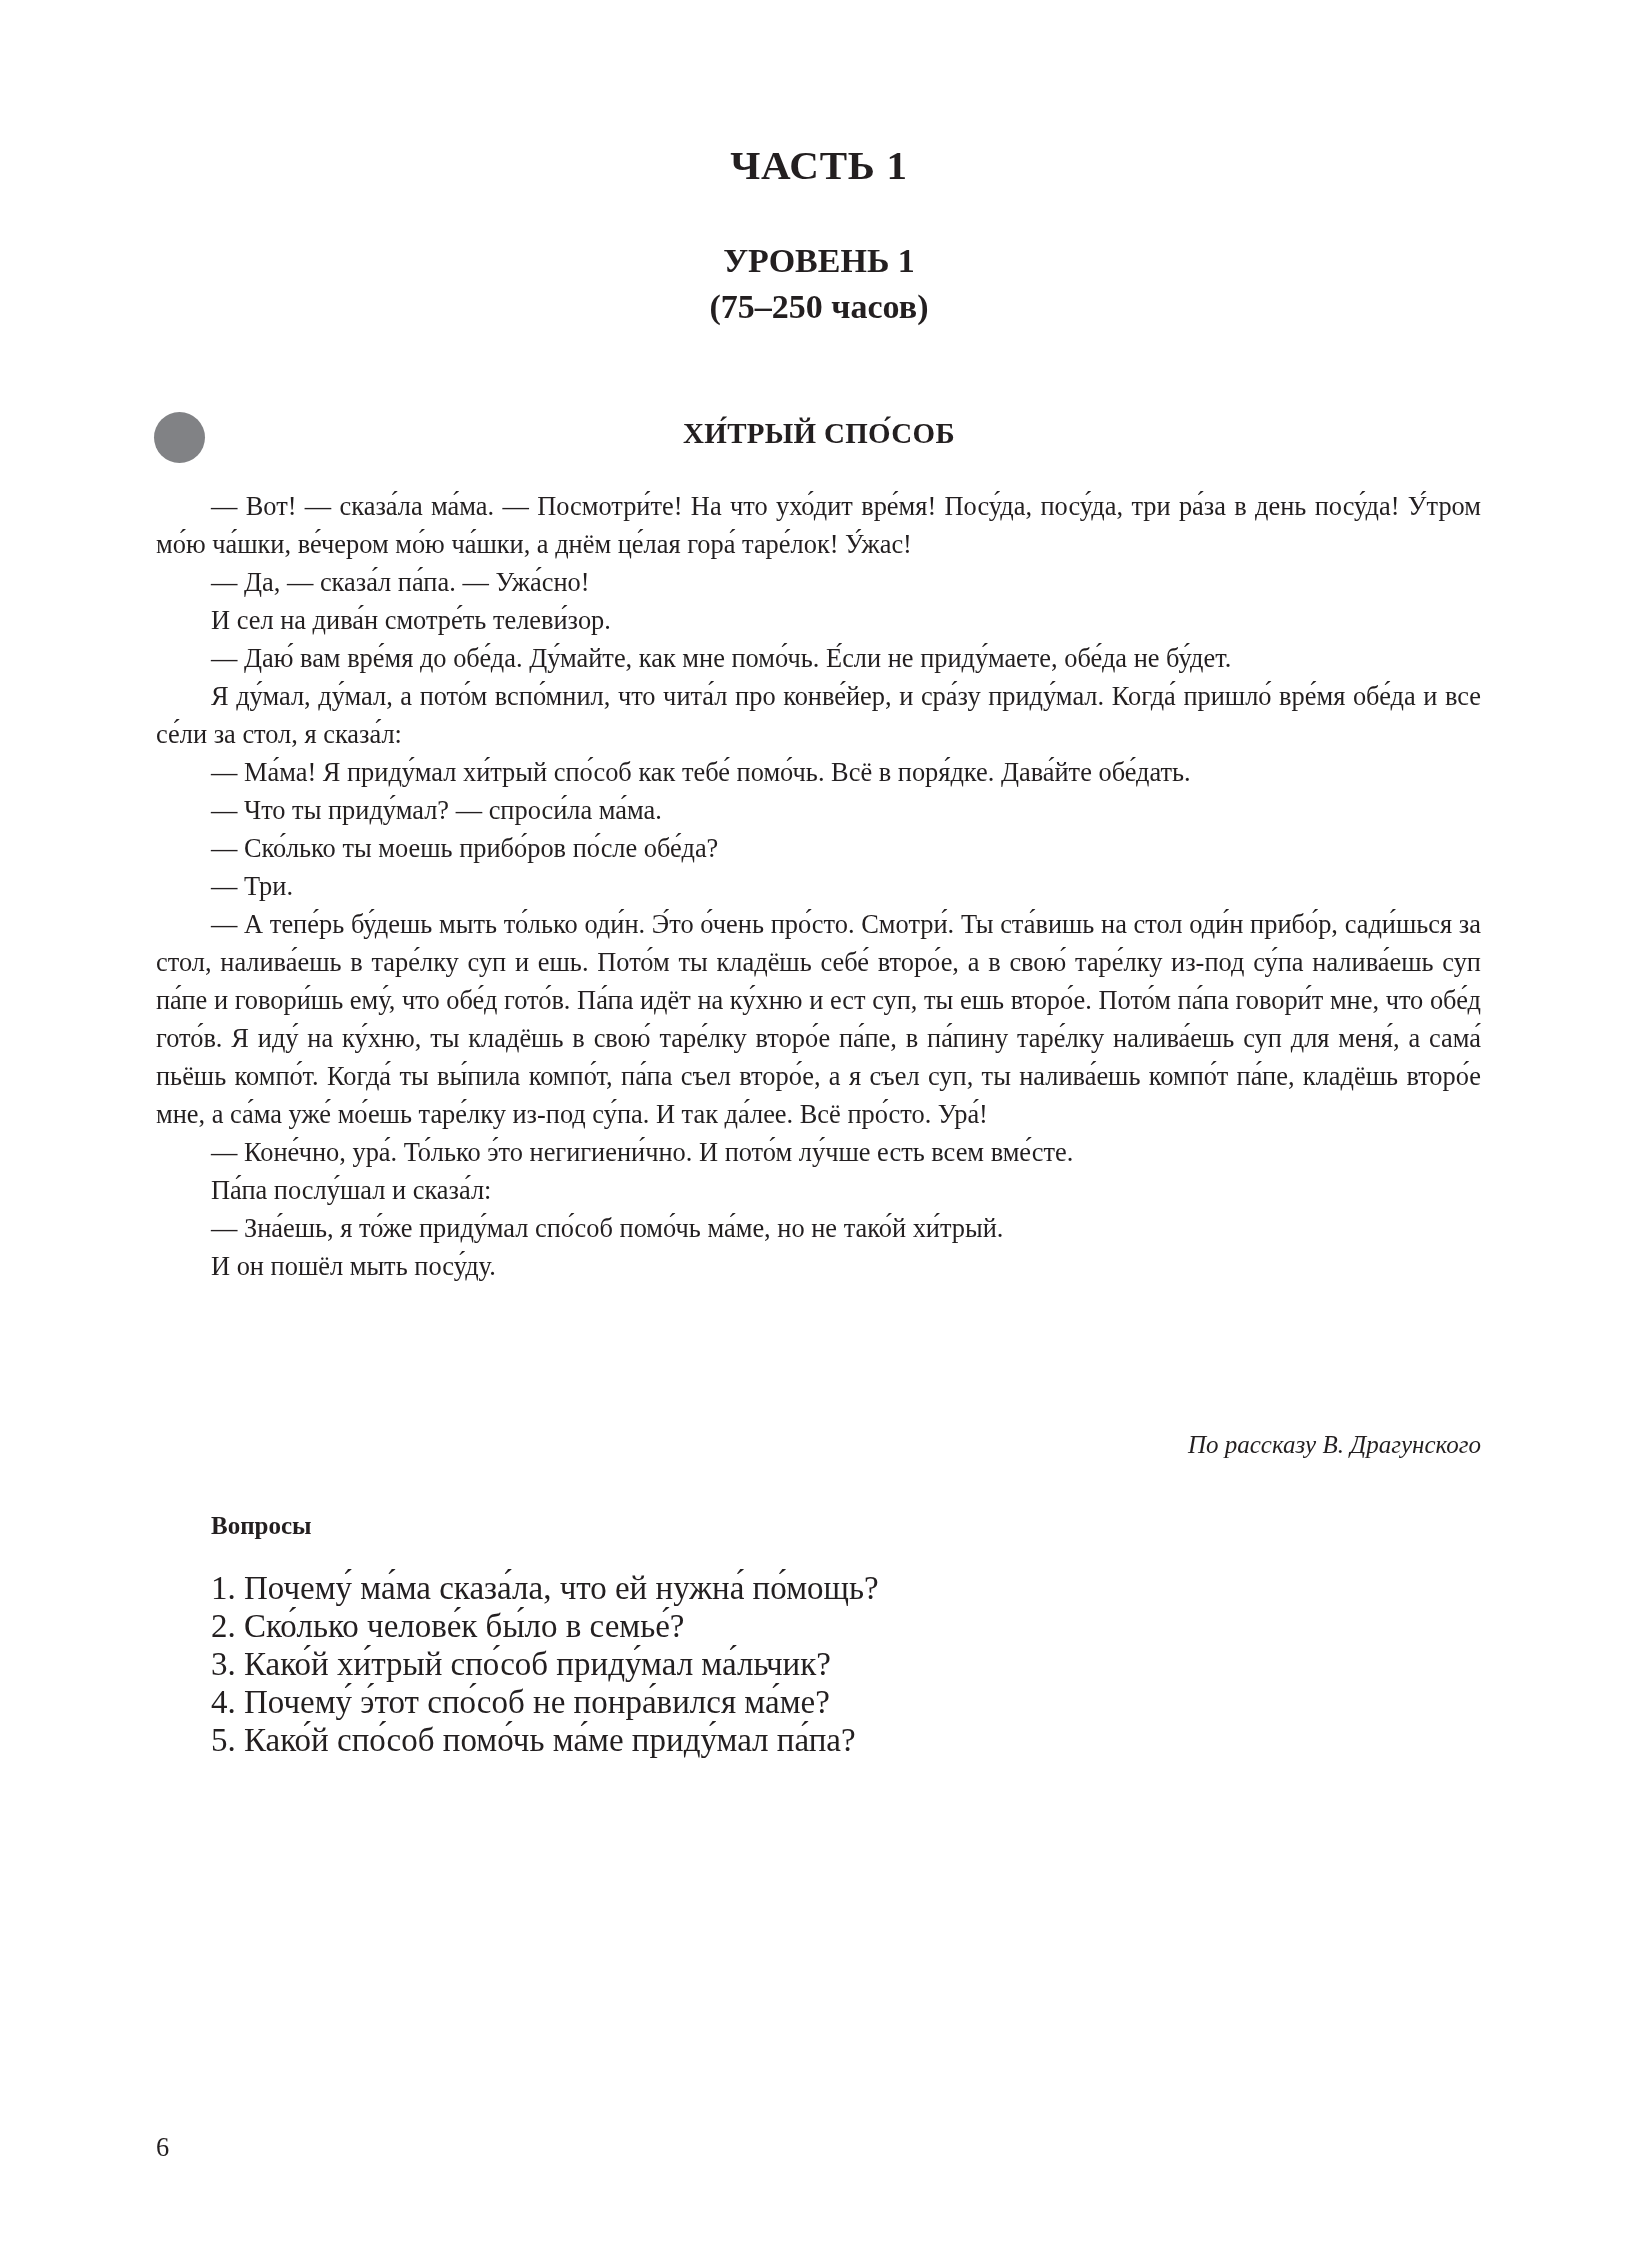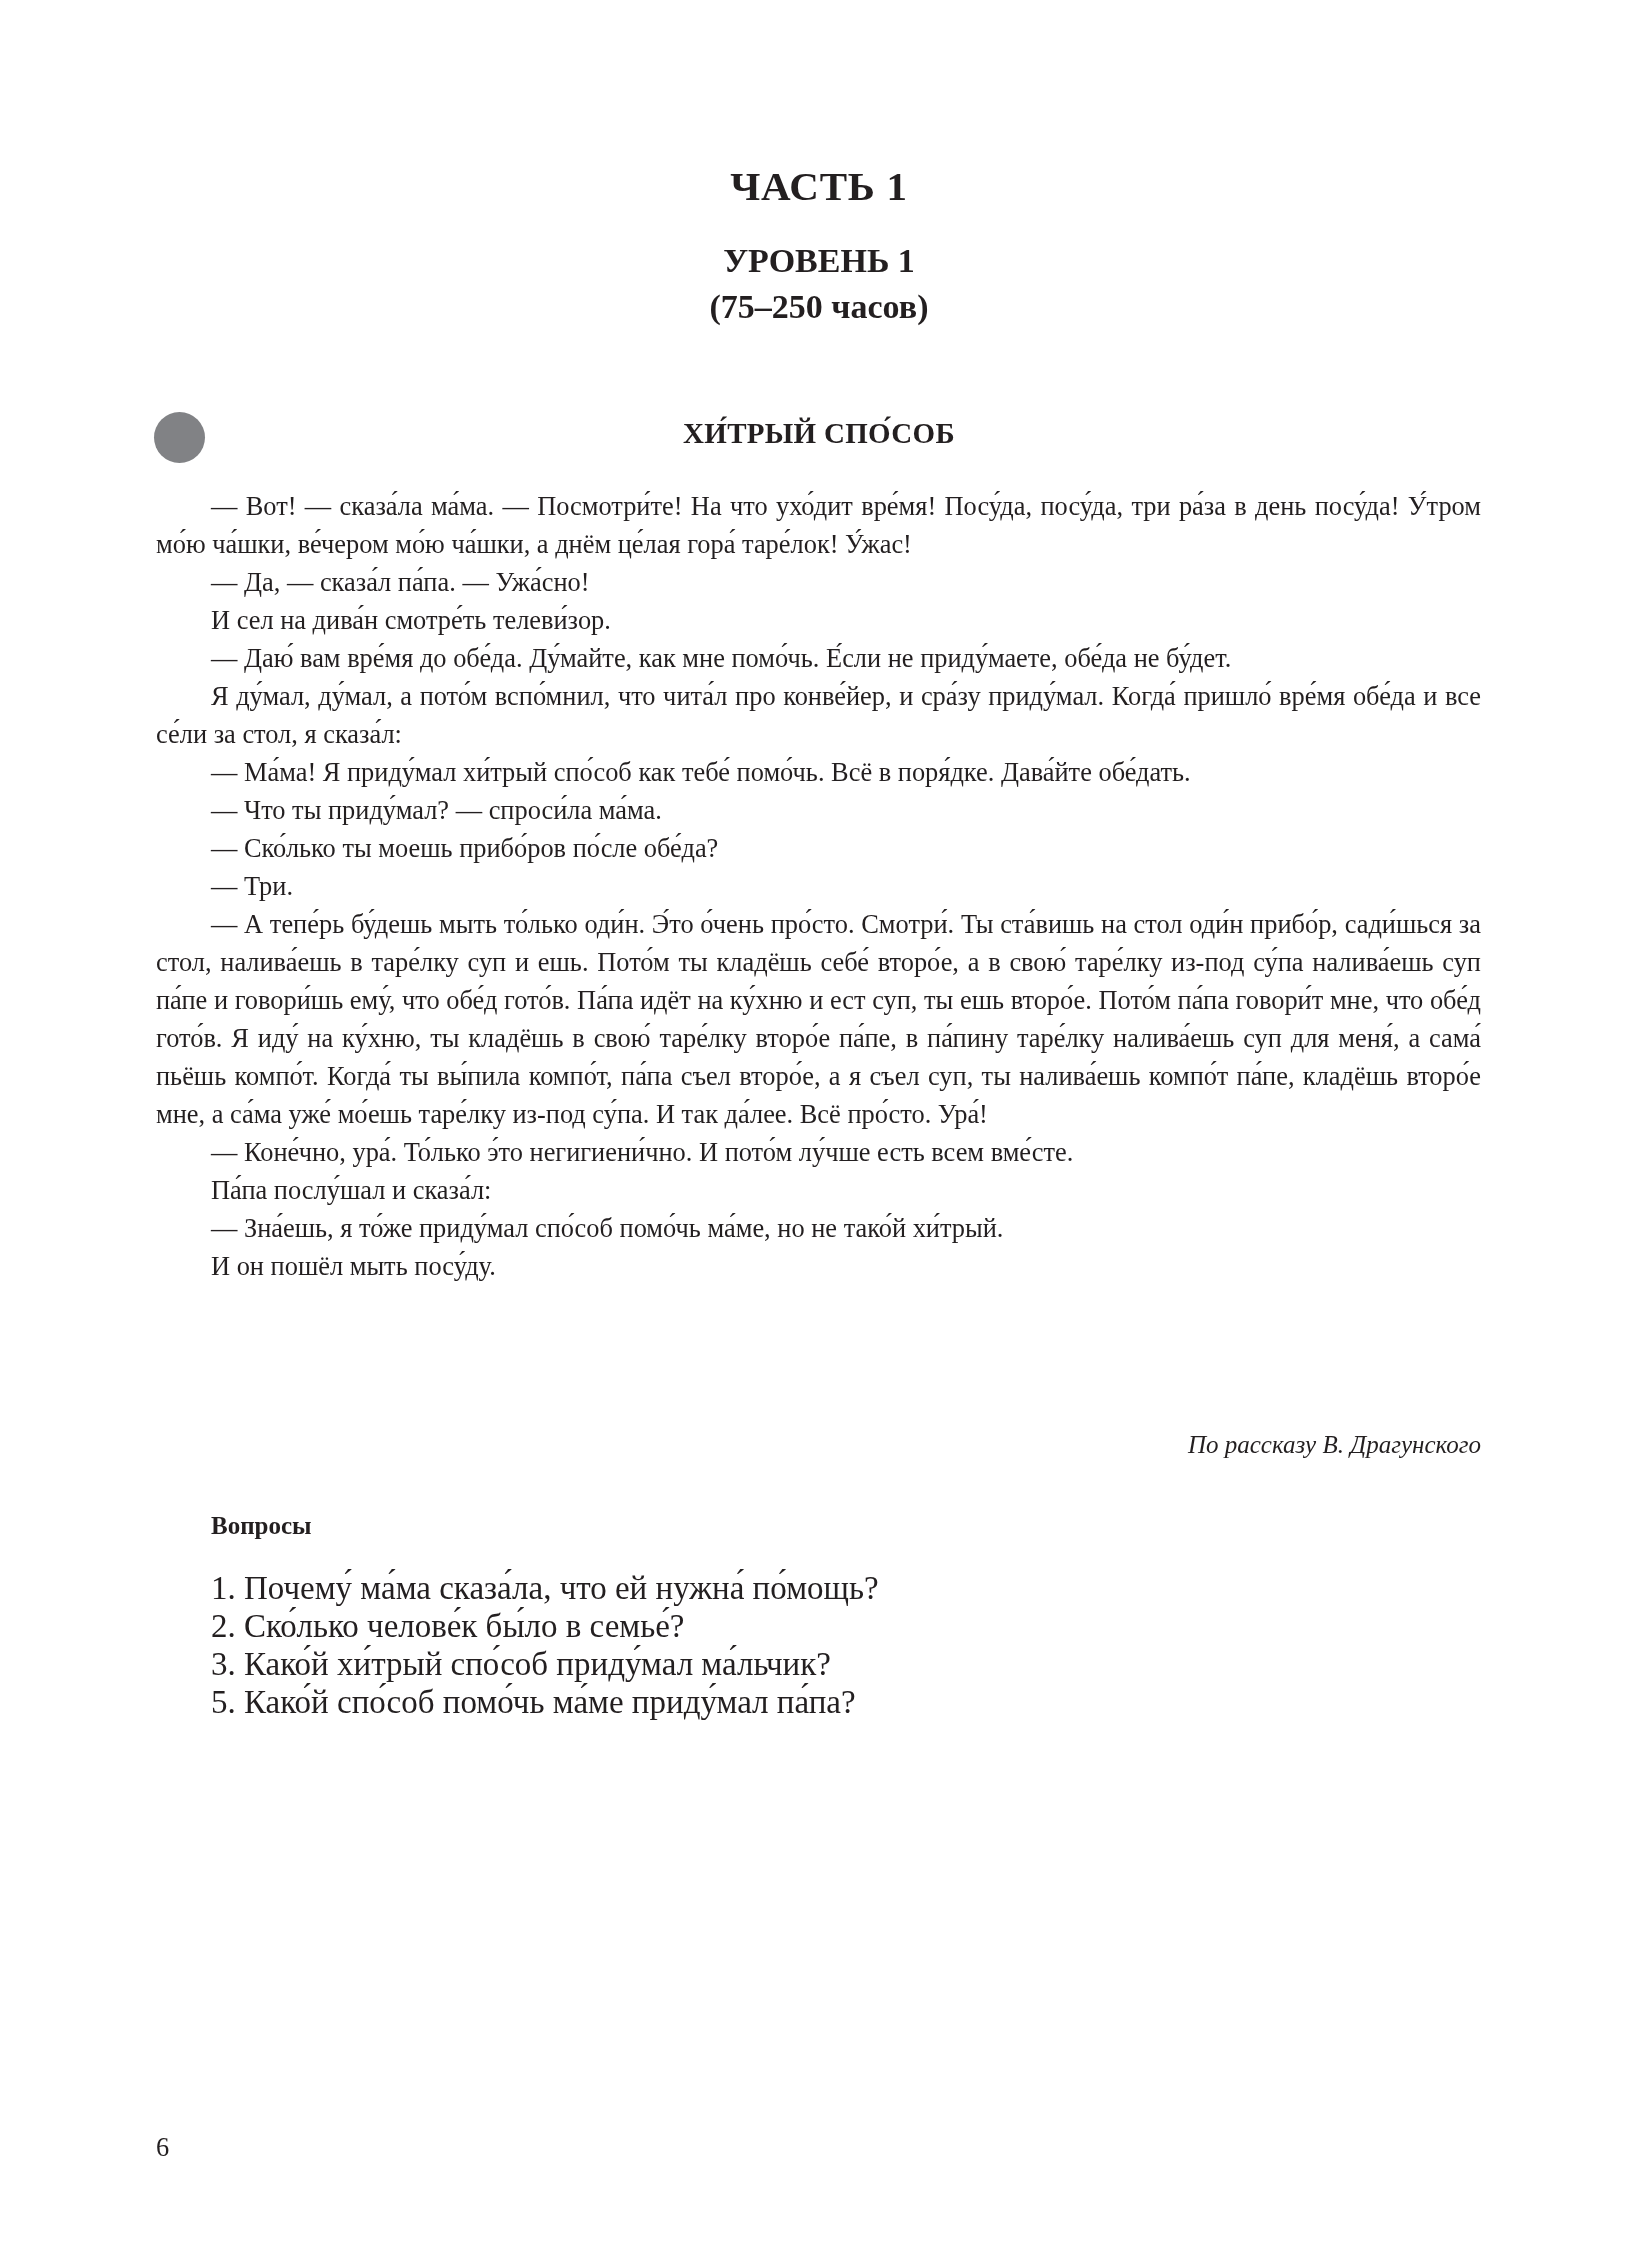--- a/index.html
+++ b/index.html
@@ -12,21 +12,21 @@
       height: 2261px;
       position: relative;
       overflow: hidden;
       font-family: "Liberation Serif", "DejaVu Serif", serif;
       color: #231f20;
     }
     .part-title {
       position: absolute;
       left: 0;
       width: 1638px;
-      top: 160px;
+      top: 139px;
       text-align: center;
       font-weight: bold;
       font-size: 41px;
       line-height: 53px;
       letter-spacing: 0.7px;
     }
     .level-title {
       position: absolute;
       left: 0;
       width: 1638px;
@@ -147,18 +147,19 @@
 </div>
 
 <div class="attribution">По рассказу В. Драгунского</div>
 
 <div class="questions">
   <div class="questions-heading">Вопросы</div>
   <ol>
     <li>1. Почему́ ма́ма сказа́ла, что ей нужна́ по́мощь?</li>
     <li>2. Ско́лько челове́к бы́ло в семье́?</li>
     <li>3. Како́й хи́трый спо́соб приду́мал ма́льчик?</li>
+    <li>4. Почему́ э́тот спо́соб не понра́вился ма́ме?</li>
     <li>5. Како́й спо́соб помо́чь ма́ме приду́мал па́па?</li>
   </ol>
 </div>
 
 <div class="page-number">6</div>
 
 
 </body></html>

